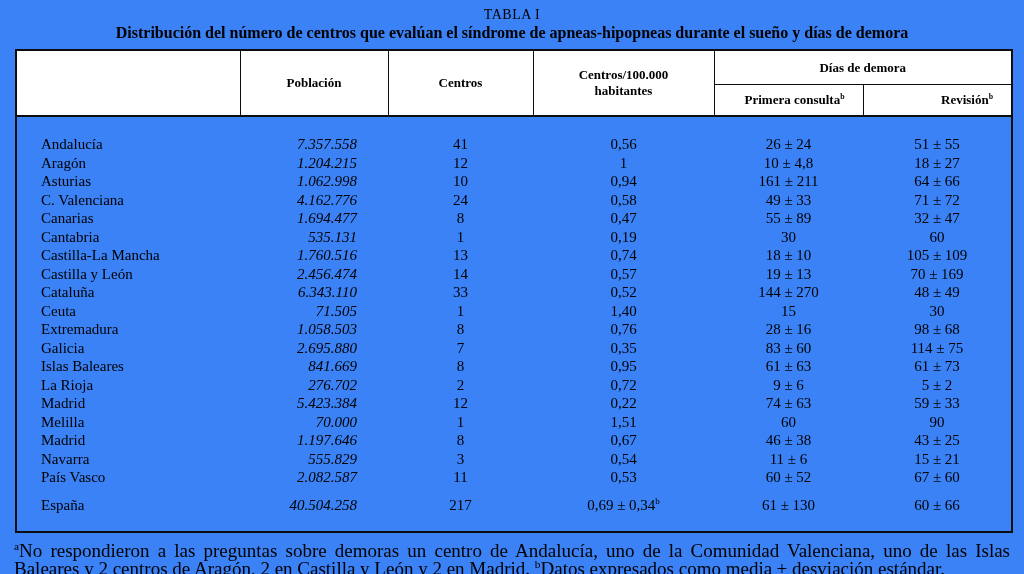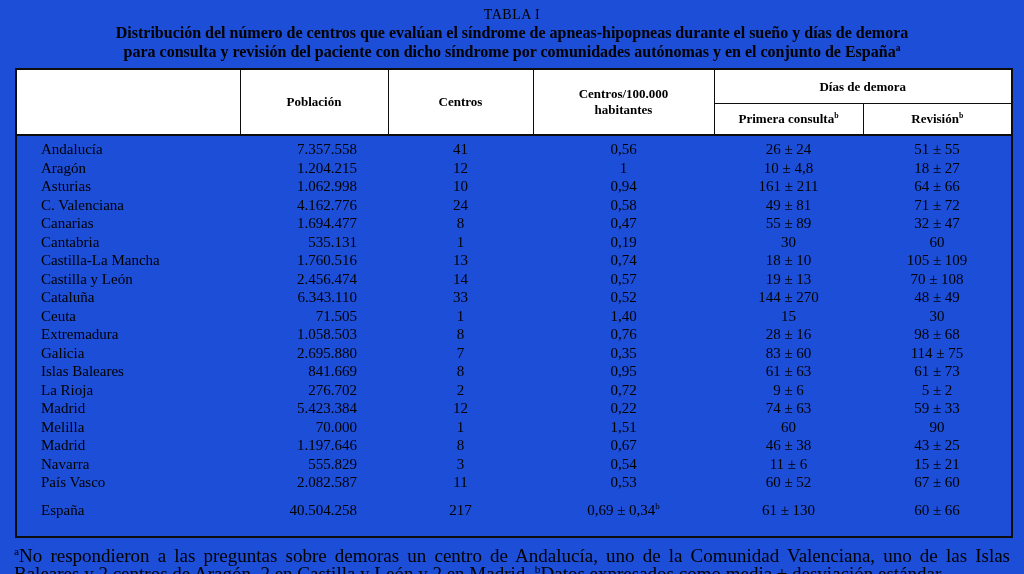--- a/index.html
+++ b/index.html
@@ -5,21 +5,21 @@
   html, body {
     margin: 0; padding: 0;
     background: #ffffff;
     width: 1024px; height: 574px;
     font-family: "Liberation Serif", "DejaVu Serif", serif;
     color: #000000;
   }
   .page {
     position: relative;
     width: 1024px; height: 574px;
-    background: #1d4ed8;
+    background: #3b82f6;
     overflow: hidden;
   }
   .title-block { text-align: center; padding-top: 6px; }
   .tabla-label {
     font-size: 14px; line-height: 17px; letter-spacing: 0.5px;
   }
   .title-bold {
     font-weight: bold; font-size: 16px; line-height: 19px;
   }
   sup { font-size: 0.6em; vertical-align: super; line-height: 0; }
@@ -36,52 +36,51 @@
     font-weight: bold;
     font-size: 13px;
     line-height: 16px;
     padding: 0 18px;
     text-align: center;
     vertical-align: middle;
     background: #ffffff;
   }
   thead { border-bottom: 2px solid #0d0d0d; }
   tr.h-top th { height: 33px; }
-  tr.h-bot th { height: 30px; }
+  tr.h-bot th { height: 30px; text-align: right; }
 
   tbody td {
     border: none;
     font-size: 15px;
     height: 18.5px;
     line-height: 18.5px;
     padding: 0;
     white-space: nowrap;
   }
-  tbody.body-rows tr:first-child td { padding-top: 4px; }
+  tbody.body-rows tr:first-child td { padding-top: 18px; }
   td.td-region { text-align: left; padding-left: 24px; }
-  td.td-poblacion { text-align: right; padding-right: 31px; }
+  td.td-poblacion { text-align: right; padding-right: 31px; font-style: italic; }
   td.td-centros, td.td-centros-100k, td.td-primera-consulta, td.td-revision { text-align: center; }
   tbody.total-body td { padding-top: 9px; padding-bottom: 17px; }
 
   .footnote {
     margin: 9px 14px 0 14px;
     font-size: 19px;
     line-height: 17.5px;
     text-align: justify;
   }
 </style>
 </head>
 <body>
 
 <div class="page">
 
   <div class="title-block">
     <div class="tabla-label">TABLA I</div>
     <div class="title-bold">Distribución del número de centros que evalúan el síndrome de apneas-hipopneas durante el sueño y días de demora</div>
-    <div class="title-bold"><span>para consulta y revisión del paciente con dicho síndrome por comunidades autónomas y en el conjunto de España</span><sup>a</sup></div>
   </div>
 
   <table class="main">
     <colgroup>
       <col style="width:224px">
         <col style="width:148px">
         <col style="width:145px">
       <col style="width:181px">
         <col style="width:149px">
         <col style="width:149px">
@@ -122,21 +121,21 @@
           <td class="td-centros">10</td>
           <td class="td-centros-100k">0,94</td>
           <td class="td-primera-consulta">161 ± 211</td>
           <td class="td-revision">64 ± 66</td>
         </tr>
         <tr>
           <td class="td-region">C. Valenciana</td>
           <td class="td-poblacion">4.162.776</td>
           <td class="td-centros">24</td>
           <td class="td-centros-100k">0,58</td>
-          <td class="td-primera-consulta">49 ± 81</td>
+          <td class="td-primera-consulta">49 ± 33</td>
           <td class="td-revision">71 ± 72</td>
         </tr>
         <tr>
           <td class="td-region">Canarias</td>
           <td class="td-poblacion">1.694.477</td>
           <td class="td-centros">8</td>
           <td class="td-centros-100k">0,47</td>
           <td class="td-primera-consulta">55 ± 89</td>
           <td class="td-revision">32 ± 47</td>
         </tr>
@@ -155,21 +154,21 @@
           <td class="td-centros-100k">0,74</td>
           <td class="td-primera-consulta">18 ± 10</td>
           <td class="td-revision">105 ± 109</td>
         </tr>
         <tr>
           <td class="td-region">Castilla y León</td>
           <td class="td-poblacion">2.456.474</td>
           <td class="td-centros">14</td>
           <td class="td-centros-100k">0,57</td>
           <td class="td-primera-consulta">19 ± 13</td>
-          <td class="td-revision">70 ± 108</td>
+          <td class="td-revision">70 ± 169</td>
         </tr>
         <tr>
           <td class="td-region">Cataluña</td>
           <td class="td-poblacion">6.343.110</td>
           <td class="td-centros">33</td>
           <td class="td-centros-100k">0,52</td>
           <td class="td-primera-consulta">144 ± 270</td>
           <td class="td-revision">48 ± 49</td>
         </tr>
         <tr>

